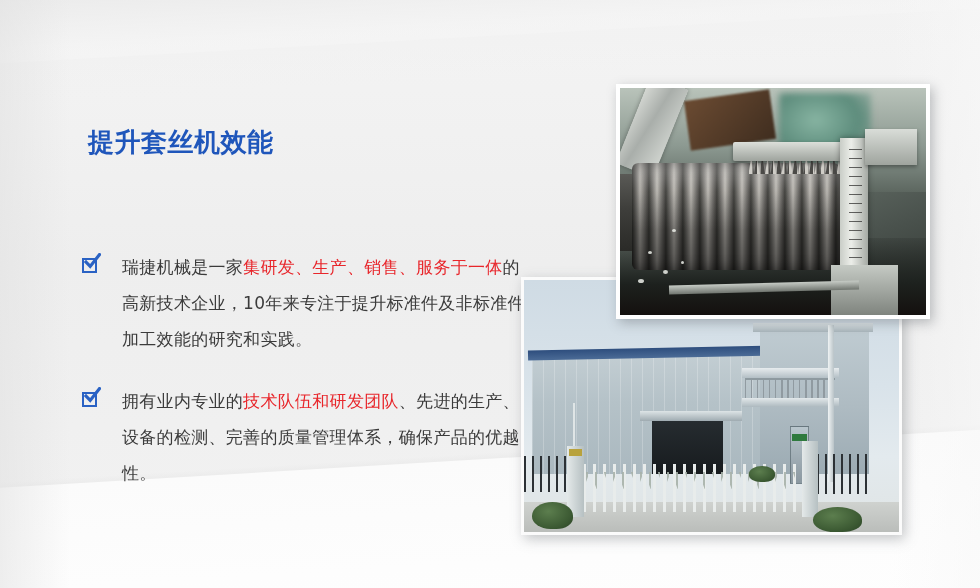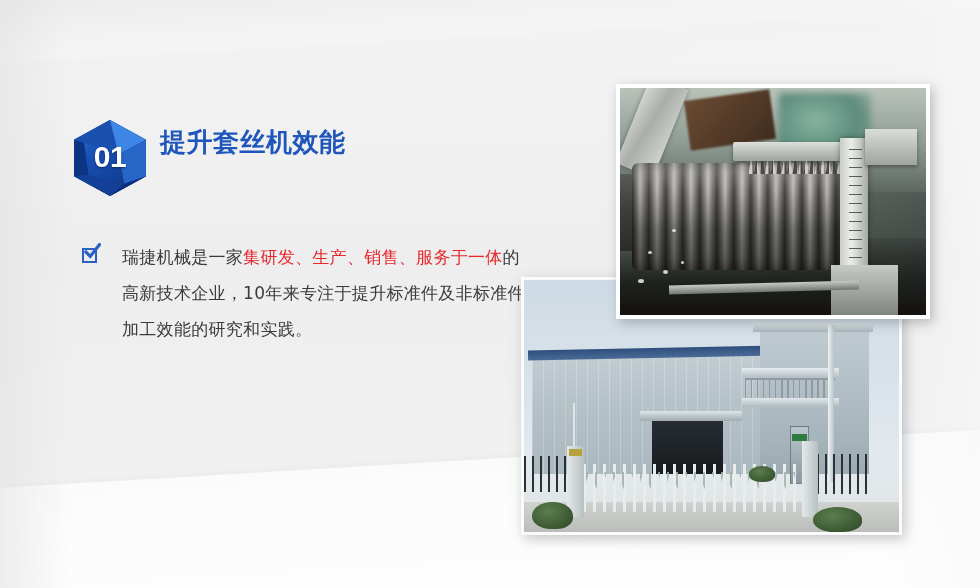--- a/index.html
+++ b/index.html
@@ -165,21 +165,21 @@
     letter-spacing: 0.5px;
     font-family: "DejaVu Sans", "Liberation Sans", sans-serif;
     white-space: nowrap;
   }
   .headline .l2 { display: block; }
 
   
   .bullets {
     position: absolute;
     left: 82px;
-    top: 239px;
+    top: 249px;
     width: 445px;
   }
   .bullet {
     position: relative;
     padding-left: 40px;
     margin-bottom: 26px;
     color: #3b3b3b;
     font-size: 17px;
     line-height: 36px;
     letter-spacing: 0.3px;
@@ -428,50 +428,48 @@
   <div class="bg-band-topedge"></div>
   <div class="bg-band-bottom-line"></div>
   <div class="bg-band-bottom"></div>
   <div class="bg-vignette-left"></div>
   <div class="bg-vignette-right"></div>
 
   <div class="content">
 
     <div class="headline-row">
 
-      <div class="badge">
-        <div class="hex"></div>
-        <div class="facet f1"></div>
-        <div class="facet f3"></div>
-        <div class="facet f2"></div>
-        <div class="facet f4"></div>
-        <div class="facet f5"></div>
-        <div class="facet f6"></div>
-        <div class="facet f7"></div>
-        <div class="badge-num">01</div>
-      </div>
 
       <div class="headline">
         <span class="l2">提升套丝机效能</span>
       </div>
 
     </div>
 
     <div class="bullets">
 
       <div class="bullet">
         <span class="check-icon">
           <span class="check-box"></span>
           <svg class="check-mark" viewBox="0 0 17 17">
             <path d="M2 9 L6.2 13.4 L15.5 1.6" fill="none" stroke="#2a62c4" stroke-width="3.2" stroke-linecap="square"></path>
           </svg>
         </span>
         <span>瑞捷机械是一家</span><span class="hl">集研发、生产、销售、服务于一体</span><span>的高新技术企业，10年来专注于提升标准件及非标准件加工效能的研究和实践。</span>
       </div>
 
+      <div class="bullet">
+        <span class="check-icon">
+          <span class="check-box"></span>
+          <svg class="check-mark" viewBox="0 0 17 17">
+            <path d="M2 9 L6.2 13.4 L15.5 1.6" fill="none" stroke="#2a62c4" stroke-width="3.2" stroke-linecap="square"></path>
+          </svg>
+        </span>
+        <span>拥有业内专业的</span><span class="hl">技术队伍和研发团队</span><span>、先进的生产、设备的检测、完善的质量管理体系，确保产品的优越性。</span>
+      </div>
 
     </div>
   </div>
 
   <div class="photo photo-bottom">
     <div class="photo-inner">
       <div class="b-sky"></div>
       <div class="b-main">
         <div class="b-main-lines"></div>
       </div>

